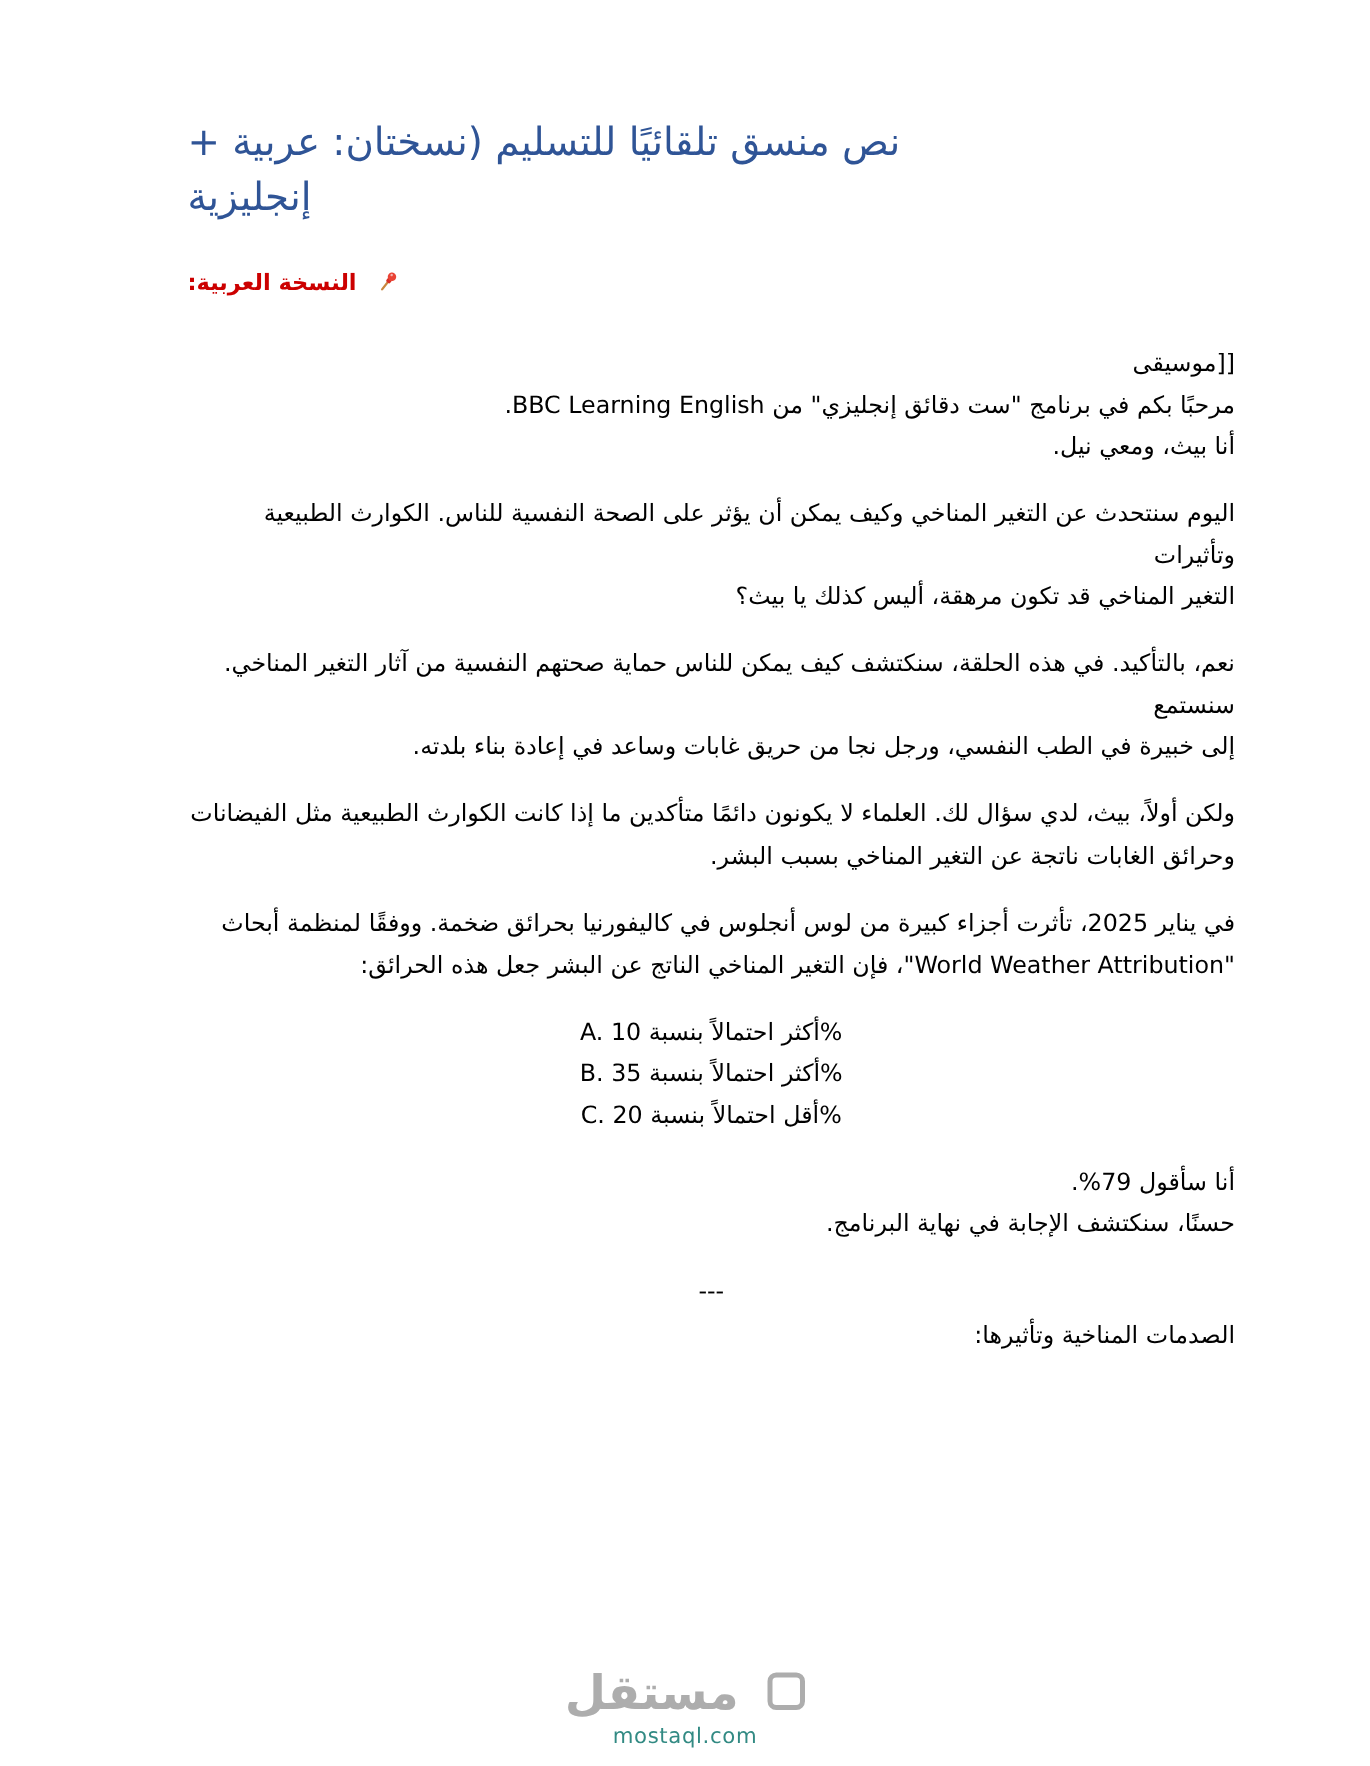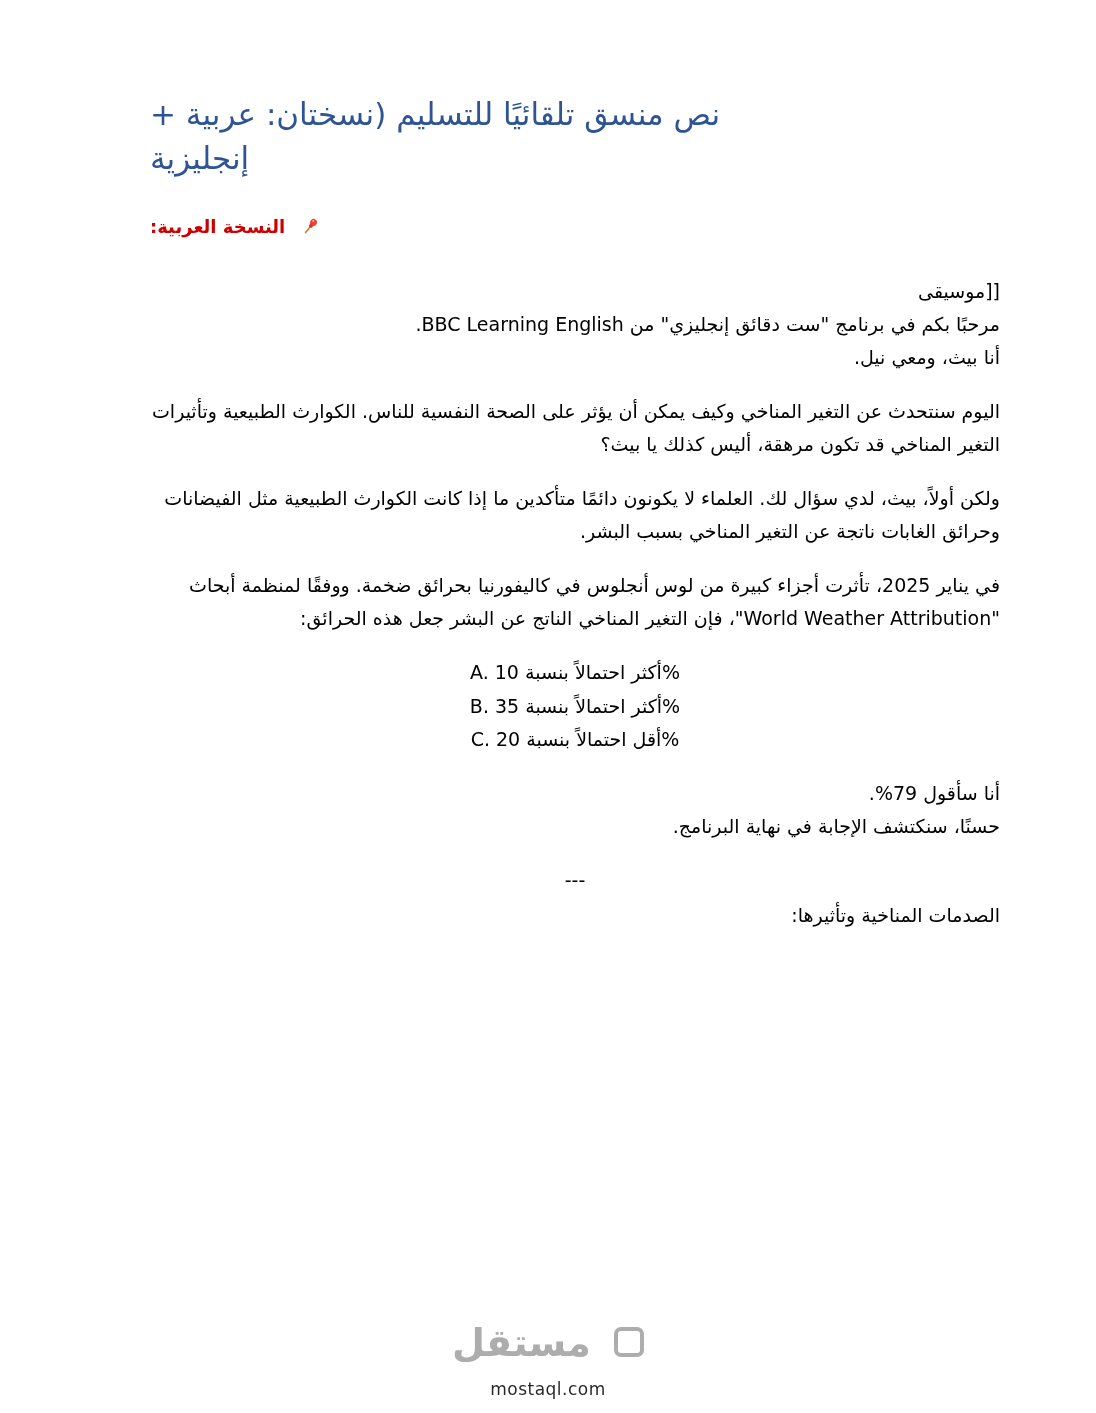--- a/index.html
+++ b/index.html
@@ -7,21 +7,21 @@
     padding: 0;
     background: #ffffff;
   }
   .page {
     position: relative;
     box-sizing: border-box;
     width: 1096px;
     height: 1413px;
     overflow: hidden;
     background: #ffffff;
-    padding: 92px 82px 0 150px;
+    padding: 92px 108px 0 150px;
     font-family: "DejaVu Sans", "Liberation Sans", sans-serif;
     color: #000000;
   }
   .doc-title {
     direction: rtl;
     text-align: left;
     white-space: pre-line;
     color: #2F5496;
     font-size: 31px;
     font-weight: 400;
@@ -38,21 +38,21 @@
   }
   .section-header .pin {
     display: inline-block;
     vertical-align: -4px;
     margin-left: 8px;
   }
   .doc-body { }
   .block {
     font-size: 19px;
     line-height: 1.74;
-    margin: 0 14px 21px 0;
+    margin: 0 0 21px 0;
     white-space: pre-line;
   }
   .block.align-right { text-align: right; }
   .block.align-left  { text-align: center;  }
   .block.tight { margin-bottom: 2px; }
   .watermark {
     position: absolute;
     left: 0;
     right: 0;
     bottom: 14px;
@@ -71,22 +71,22 @@
     display: inline-block;
     width: 22px;
     height: 22px;
     border: 4px solid #9f9f9f;
     border-radius: 7px;
     margin-left: 10px;
     vertical-align: -1px;
   }
   .wm-domain {
     font-size: 17px;
-    color: #000000;
-    margin-top: 14px;
+    color: #0f766e;
+    margin-top: 3px;
     letter-spacing: 0.5px;
   }
 </style>
 </head>
 <body>
 
 <div class="page">
 
   <h1 class="doc-title">نص منسق تلقائيًا للتسليم (نسختان: عربية +
 إنجليزية</h1>
@@ -105,20 +105,22 @@
     <span>النسخة العربية:</span>
   </h2>
 
   <div class="doc-body">
 
   <p class="block align-right" dir="rtl">[[موسيقى
 مرحبًا بكم في برنامج "ست دقائق إنجليزي" من BBC Learning English.
 أنا بيث، ومعي نيل.</p>
       <p class="block align-right" dir="rtl">اليوم سنتحدث عن التغير المناخي وكيف يمكن أن يؤثر على الصحة النفسية للناس. الكوارث الطبيعية وتأثيرات
 التغير المناخي قد تكون مرهقة، أليس كذلك يا بيث؟</p>
+      <p class="block align-right" dir="rtl">نعم، بالتأكيد. في هذه الحلقة، سنكتشف كيف يمكن للناس حماية صحتهم النفسية من آثار التغير المناخي. سنستمع
+إلى خبيرة في الطب النفسي، ورجل نجا من حريق غابات وساعد في إعادة بناء بلدته.</p>
       <p class="block align-right" dir="rtl">ولكن أولاً، بيث، لدي سؤال لك. العلماء لا يكونون دائمًا متأكدين ما إذا كانت الكوارث الطبيعية مثل الفيضانات
 وحرائق الغابات ناتجة عن التغير المناخي بسبب البشر.</p>
       <p class="block align-right" dir="rtl">في يناير 2025، تأثرت أجزاء كبيرة من لوس أنجلوس في كاليفورنيا بحرائق ضخمة. ووفقًا لمنظمة أبحاث
 "World Weather Attribution"، فإن التغير المناخي الناتج عن البشر جعل هذه الحرائق:</p>
       <p class="block align-left" dir="ltr">A. أكثر احتمالاً بنسبة 10%
 B. أكثر احتمالاً بنسبة 35%
 C. أقل احتمالاً بنسبة 20%</p>
       <p class="block align-right" dir="rtl">أنا سأقول 79%.
 حسنًا، سنكتشف الإجابة في نهاية البرنامج.</p>
       <p class="block align-left tight" dir="ltr">---</p>

